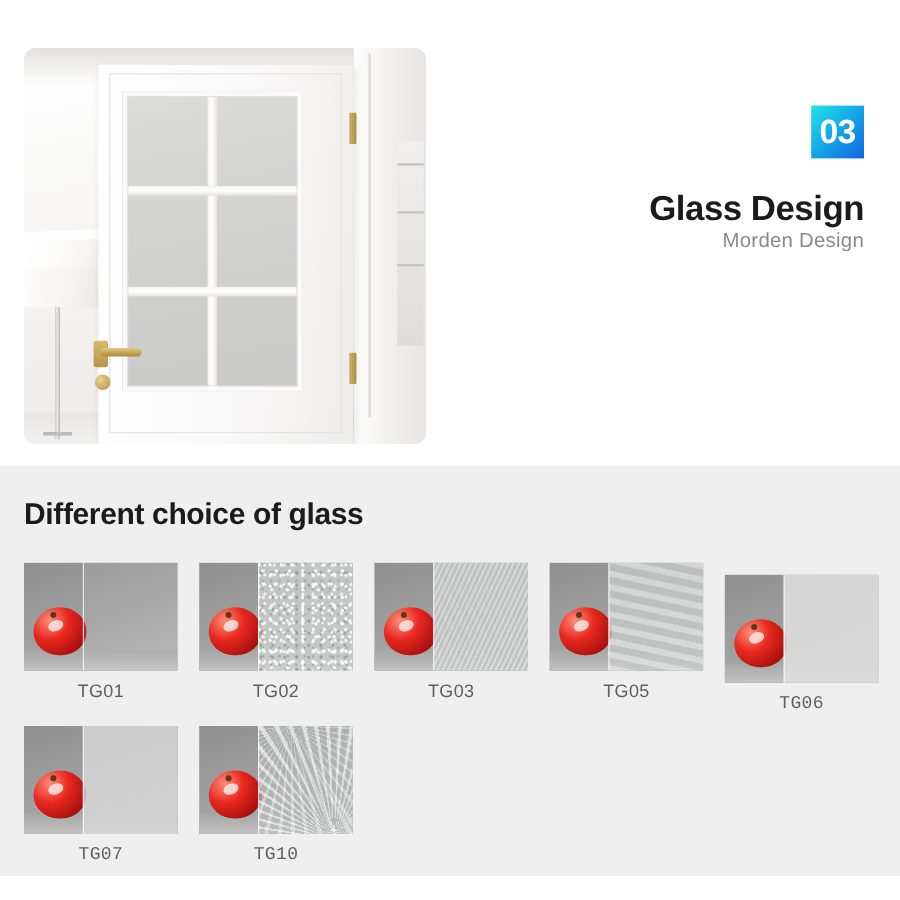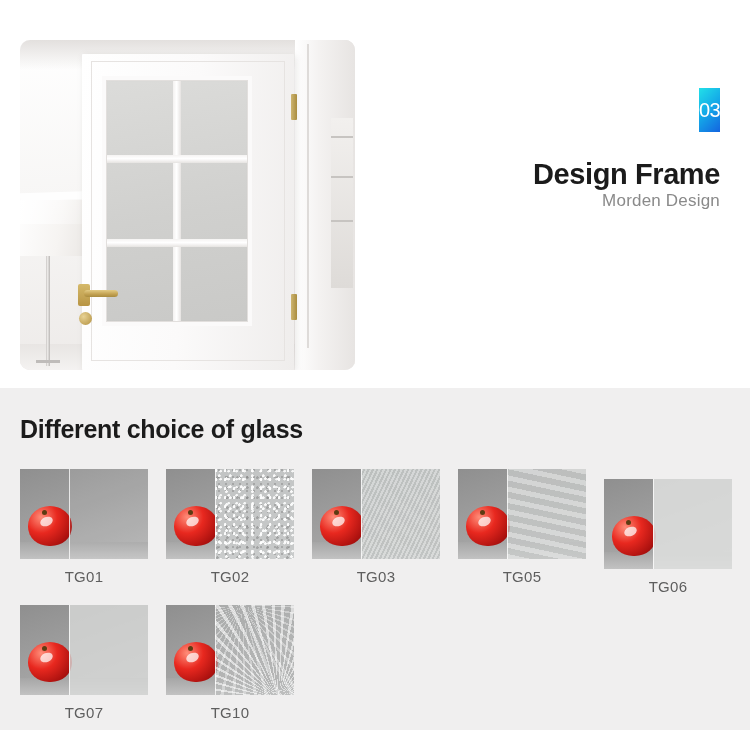--- a/index.html
+++ b/index.html
@@ -157,25 +157,25 @@
 
   
   .hero-caption {
     position:absolute;
     right:30px; top:88px;
     width:330px;
     text-align:right;
   }
   .badge {
     display:inline-block;
-    width:21px; height:44px;
+    width:44px; height:44px;
     background:linear-gradient(135deg,#22e0e8 0%,#14a9e8 48%,#1464e0 100%);
     color:#ffffff;
-    font-size:20px;
-    font-weight:normal;
+    font-size:28px;
+    font-weight:bold;
     line-height:44px;
     text-align:center;
     letter-spacing:-0.5px;
   }
   .hero-title {
     margin-top:26px;
     font-size:29px;
     font-weight:bold;
     color:#1b1b1b;
     letter-spacing:-0.4px;
@@ -204,21 +204,21 @@
   .grid {
     position:absolute;
     left:20px; top:81px;
     width:712px;
     display:grid;
     grid-template-columns:repeat(5,128px);
     grid-column-gap:18px;
     grid-row-gap:0px;
   }
   .cell { width:128px; }
-  .cell.row2 { margin-top:10px; }
+  .cell.row2 { margin-top:10px;font-family:Liberation Mono, monospace; }
 
   .swatch {
     position:relative;
     width:128px; height:90px;
     overflow:hidden;
     background:linear-gradient(160deg,#8f8f8f 0%,#9d9d9d 40%,#b3b3b3 100%);
   }
   
   .sw-floor {
     position:absolute; left:0; bottom:0; width:100%; height:17px;
@@ -355,21 +355,21 @@
       <div class="handle-lever"></div>
       <div class="handle-rose"></div>
 
       <div class="hinge" style="top:40px;"></div>
       <div class="hinge" style="top:240px;"></div>
     </div>
   </div>
 
   <div class="hero-caption">
     <div class="badge">03</div>
-    <div class="hero-title">Design Frame</div>
+    <div class="hero-title">Glass Design</div>
     <div class="hero-subtitle">Morden Design</div>
   </div>
 </div>
 
 <div class="samples">
   <div class="samples-title">Different choice of glass</div>
 
   <div class="grid">
 
     <div class="cell">

